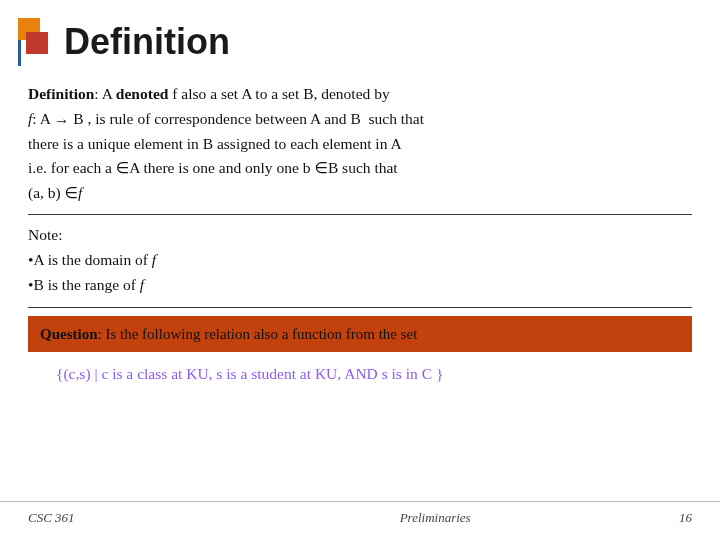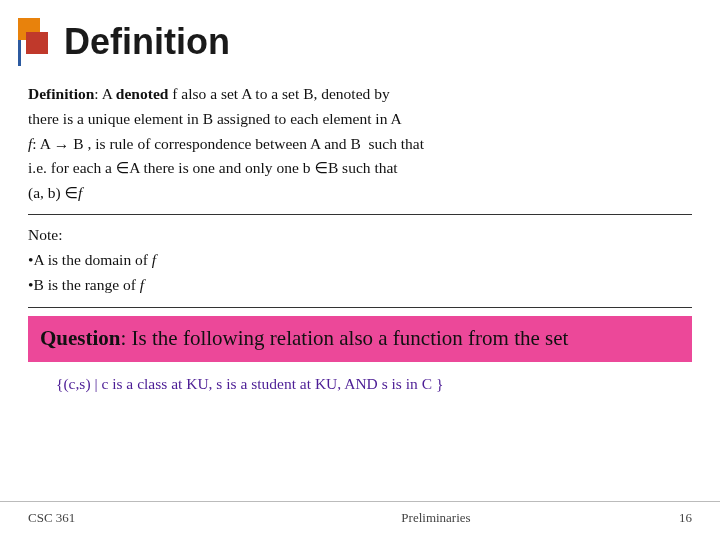--- a/index.html
+++ b/index.html
@@ -111,53 +111,54 @@
 
     .note-block {
       margin-bottom: 10px;
       font-size: 15.5px;
       line-height: 1.6;
       color: #111;
     }
 
     
     .question-block {
-      background: #ec4899;
+      background: #c2410c;
       border-left: none;
       padding: 6px 12px 6px 12px;
       margin-bottom: 6px;
-      font-size: 21px;
+      font-size: 15px;
       line-height: 1.6;
       color: #111;
     }
 
     .set-notation {
       padding: 4px 12px 4px 28px;
       font-size: 15.5px;
-      color: #4c1d95;
+      color: #8b5cf6;
       line-height: 1.6;
     }
 
     
     .footer {
       position: absolute;
       bottom: 14px;
       left: 0;
       right: 0;
       display: flex;
       justify-content: space-between;
       padding: 0 28px;
       font-size: 13px;
       color: #444;
       border-top: 1px solid #bbb;
       padding-top: 8px;
     }
 
     .footer-left, .footer-center, .footer-right {
       flex: 1;
+      font-style: italic;
     }
 
     .footer-center {
       text-align: right;
     }
 
     .footer-right {
       text-align: right;
     }
   </style>
@@ -174,24 +175,24 @@
     </div>
     <div class="title">Definition</div>
   </div>
 
   <div class="content">
 
     <div class="definition-block">
       <p>
         <span class="bold">Definition</span><span>: A </span><span class="bold">denoted</span><span> f also a set A to a set B, denoted by</span>
       </p>
-      <p>there is a unique element in B assigned to each element in A</p>
       <p>
         <span class="italic">f</span><span>: A → B , is rule of correspondence between A and B&nbsp; such that</span>
       </p>
+      <p>there is a unique element in B assigned to each element in A</p>
       <p>i.e. for each a ∈A there is one and only one b ∈B such that</p>
       <p>(a, b) ∈<span class="italic">f</span></p>
     </div>
 
     <hr class="divider">
 
     <div class="note-block">
       <p>Note:</p>
       <p>•A is the domain of <span class="italic">f</span></p>
       <p>•B is the range of <span class="italic">f</span></p>

